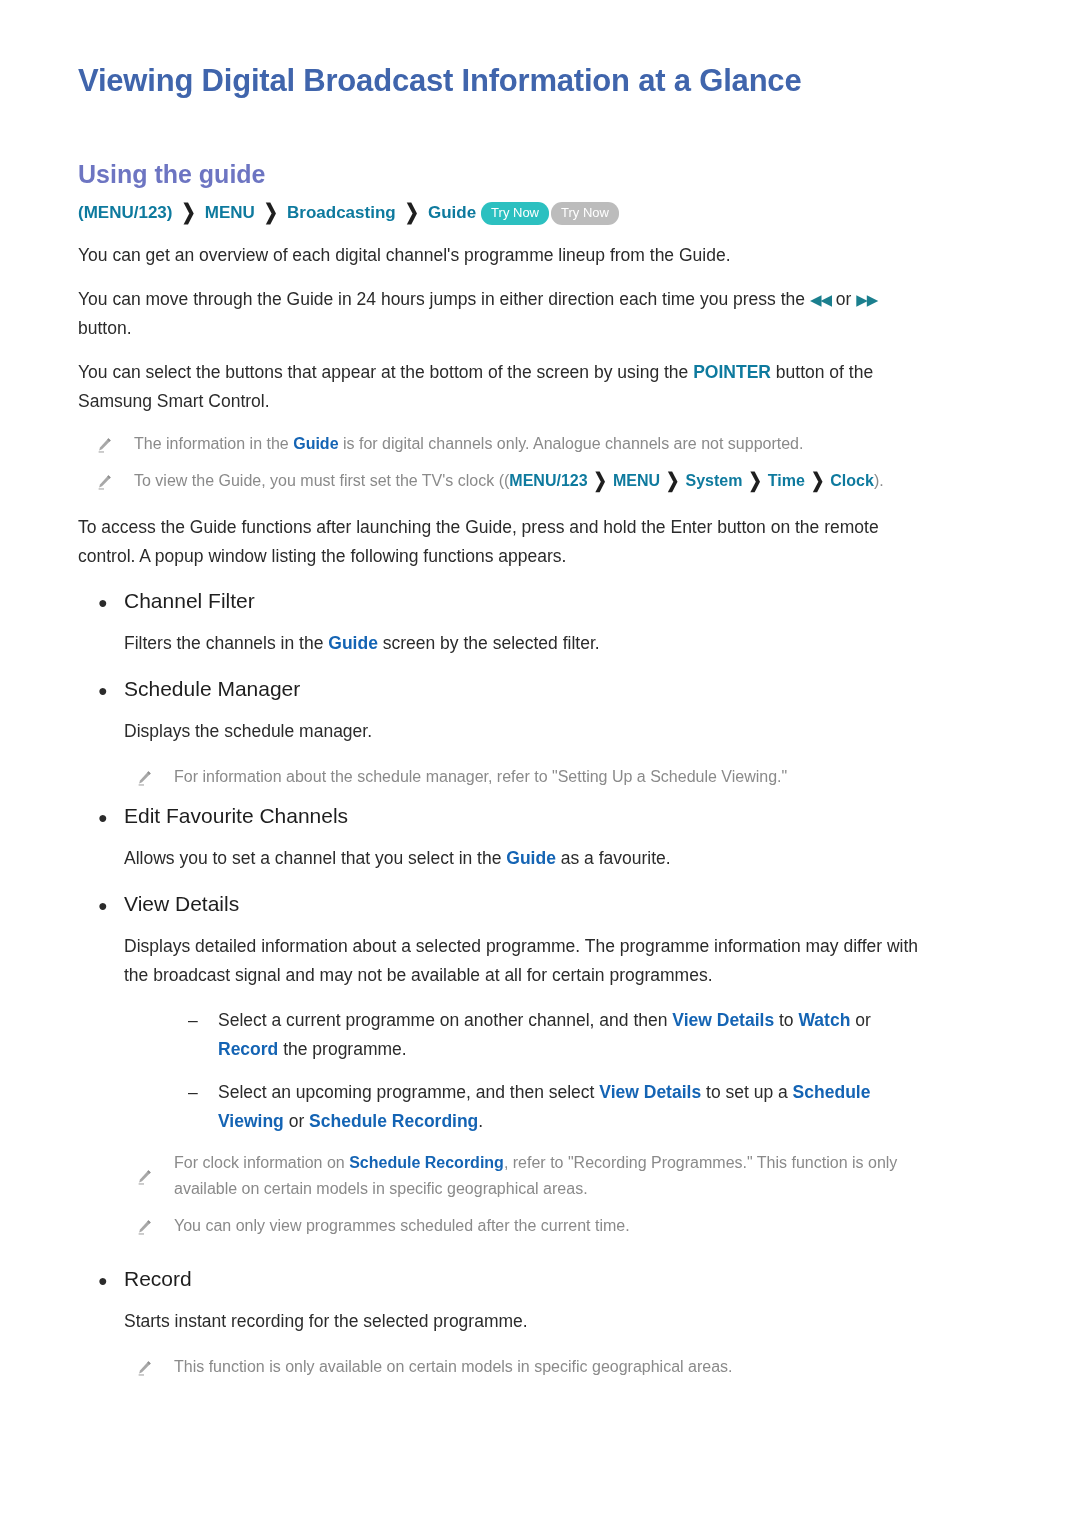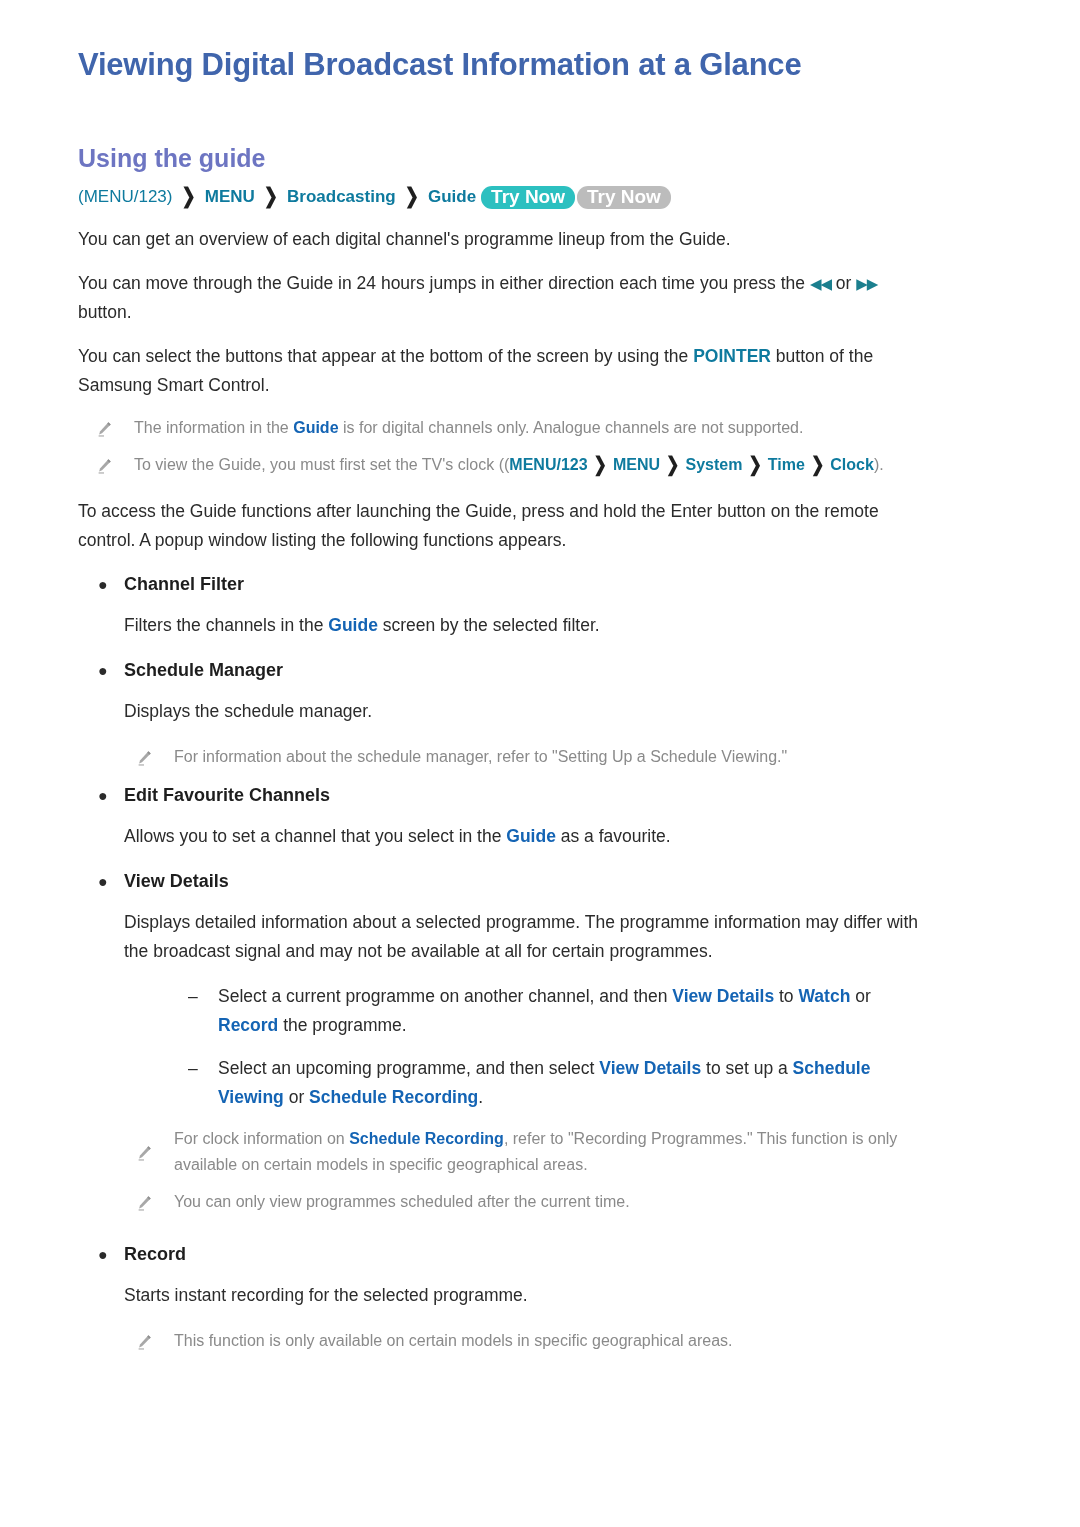--- a/index.html
+++ b/index.html
@@ -4,45 +4,45 @@
 <style>
   * { box-sizing: border-box; }
   html, body { margin:0; padding:0; }
   body {
     width:1080px; height:1527px;
     background:#ffffff;
     font-family:"Liberation Sans", sans-serif;
     color:#2b2b2b;
     -webkit-font-smoothing:antialiased;
   }
-  .page { position:relative; width:984px; height:1527px; padding:46px 60px 0 78px; }
+  .page { position:relative; width:984px; height:1527px; padding:62px 60px 0 78px; }
 
   
   .doc-title{
     font-size:31px; font-weight:700; color:#4065ac;
     letter-spacing:-0.2px; line-height:1.2; margin:0 0 60px 0;
   }
   .sec-title{
     font-size:25px; font-weight:700; color:#6d75c2;
     margin:0 0 10px 0; line-height:1.2;
   }
 
   
   .breadcrumb{
     font-size:17px; line-height:28px; margin:0 0 14px 0;
     display:flex; align-items:center; flex-wrap:wrap; gap:0;
   }
   .bc-term{ color:#0e7a9e; font-weight:700; }
-  .bc-paren{ color:#0e7a9e; font-weight:400; }
+  .bc-paren{ color:#0e7a9e; font-weight:700; }
   .bc-sep{
     color:#1f1f1f; font-weight:700; font-size:17px;
     margin:0 9px; display:inline-block; transform:scaleY(1.25);
   }
   .badge{
-    display:inline-block; color:#ffffff; font-size:19px; font-weight:700;
+    display:inline-block; color:#ffffff; font-size:13px; font-weight:400;
     padding:2px 10px 3px; border-radius:11px; line-height:18px;
     margin-left:5px; white-space:nowrap;
   }
   .badge.teal{ background:#2cc0c0; }
   .badge.grey{ background:#bcbcbc; margin-left:2px; }
 
   
   p.body{
     font-size:17.5px; line-height:29px; color:#2b2b2b;
     margin:0 0 15px 0; max-width:915px;
@@ -71,21 +71,21 @@
 
   
   .bullet{
     display:flex; align-items:baseline; margin:0 0 12px 0;
     padding-left:20px;
   }
   .bullet .dot{
     flex:0 0 auto; width:26px; color:#2b2b2b; font-size:16px; line-height:29px;
   }
   .bullet .btext{
-    font-size:18px; font-weight:700; color:#1e1e1e; line-height:29px;
+    font-size:21px; font-weight:400; color:#1e1e1e; line-height:29px;
   }
   .bullet-body{
     font-size:17.5px; line-height:29px; color:#2b2b2b;
     margin:0 0 16px 46px; max-width:880px;
   }
   .bullet-body.narrow{ margin-bottom:18px; }
 
   
   .dash{
     display:flex; align-items:flex-start; margin:0 0 14px 0; padding-left:110px;

